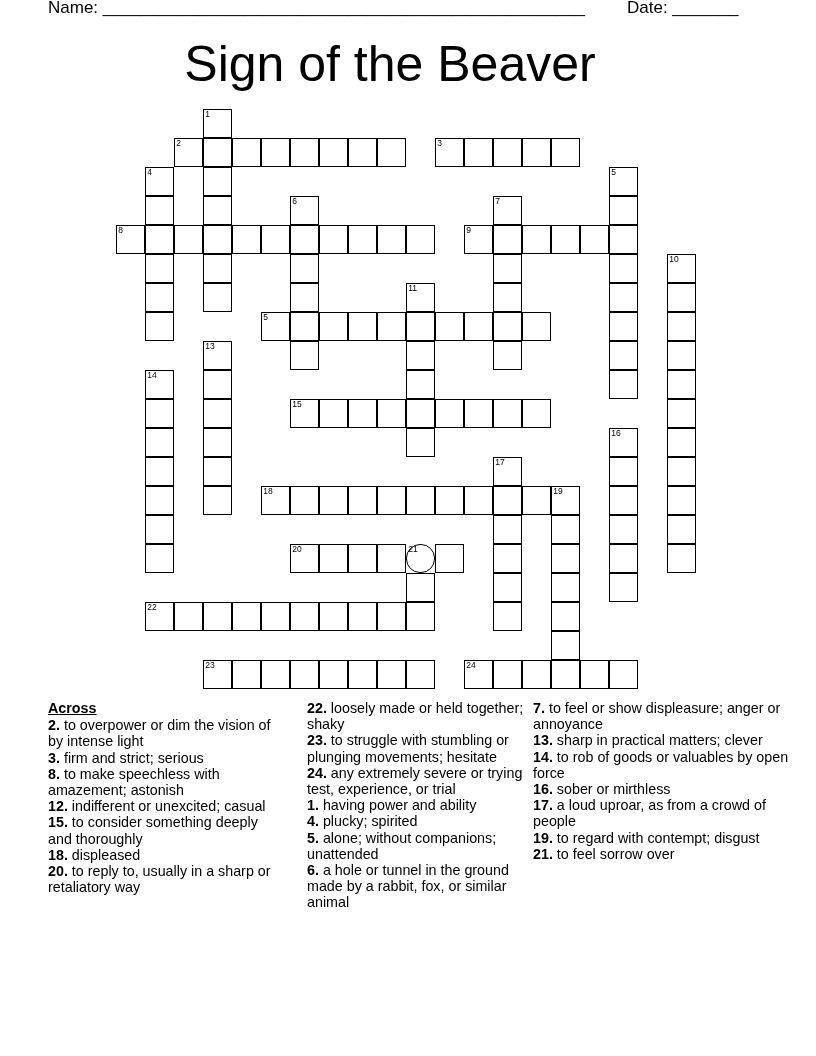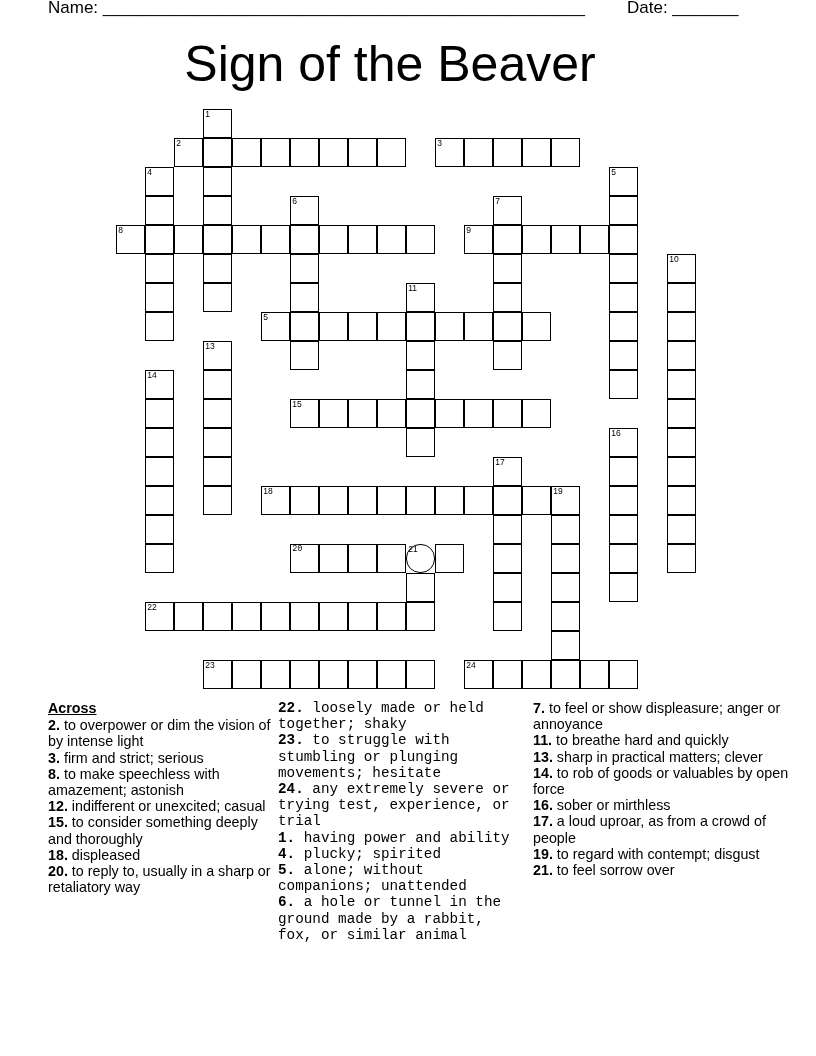--- a/index.html
+++ b/index.html
@@ -9,21 +9,21 @@
   .hdr-name { left: 48px; }
   .hdr-date { left: 627px; }
   .title { position: absolute; top: 34px; left: 0; width: 716px; text-align: center;
            font-size: 50px; line-height: 60px; padding-left: 32px; }
   .grid { position: absolute; left: 117px; top: 110px; width: 581px; height: 581px; }
   .cell { position: absolute; width: 29px; height: 29px; box-sizing: border-box;
           border: 1.5px solid #000; background: #fff; margin-left: -0.75px; margin-top: -0.75px; }
   .cell .num { position: absolute; left: 1px; top: 0px; font-size: 8.5px; line-height: 9px; }
   .col { position: absolute; top: 700px; font-size: 14.3px; line-height: 16.2px; }
   .col1 { left: 48px; width: 235px; }
-  .col2 { left: 278px; width: 240px; font-family: Liberation Mono, monospace; }
+  .col2 { left: 307px; width: 240px; }
   .col3 { left: 533px; width: 260px; }
   .sec { font-weight: bold; text-decoration: underline; margin-bottom: 1px; }
   .clue b { font-weight: bold; }
 </style>
 </head>
 <body>
 
 <div class="hdr hdr-name">Name: ___________________________________________________</div>
 <div class="hdr hdr-date">Date: _______</div>
 <div class="title">Sign of the Beaver</div>
@@ -190,21 +190,21 @@
     <div class="cell" style="left: 406px; top: 377px;"></div>
     <div class="cell" style="left: 435px; top: 377px;">
       <span class="num">19</span>
     </div>
     <div class="cell" style="left: 435px; top: 406px;"></div>
     <div class="cell" style="left: 435px; top: 435px;"></div>
     <div class="cell" style="left: 435px; top: 464px;"></div>
     <div class="cell" style="left: 435px; top: 493px;"></div>
     <div class="cell" style="left: 435px; top: 522px;"></div>
     <div class="cell" style="left: 435px; top: 551px;"></div>
-    <div class="cell" style="left: 174px; top: 435px; font-family: Liberation Mono, monospace;">
+    <div class="cell" style="left: 174px; top: 435px;">
       <span class="num">20</span>
     </div>
     <div class="cell" style="left: 203px; top: 435px;"></div>
     <div class="cell" style="left: 232px; top: 435px;"></div>
     <div class="cell" style="left: 261px; top: 435px;"></div>
     <div class="cell" style="left: 290px; top: 435px; border-radius: 14px;">
       <span class="num">21</span>
     </div>
     <div class="cell" style="left: 319px; top: 435px;"></div>
     <div class="cell" style="left: 290px; top: 464px;"></div>
@@ -255,20 +255,19 @@
   <div class="clue"><b>23.</b><span> to struggle with stumbling or plunging movements; hesitate</span></div>
   <div class="clue"><b>24.</b><span> any extremely severe or trying test, experience, or trial</span></div>
   <div class="clue"><b>1.</b><span> having power and ability</span></div>
   <div class="clue"><b>4.</b><span> plucky; spirited</span></div>
   <div class="clue"><b>5.</b><span> alone; without companions; unattended</span></div>
   <div class="clue"><b>6.</b><span> a hole or tunnel in the ground made by a rabbit, fox, or similar animal</span></div>
 </div>
 
 <div class="col col3">
   <div class="clue"><b>7.</b><span> to feel or show displeasure; anger or annoyance</span></div>
-  <div class="clue"><b>11.</b><span> to breathe hard and quickly</span></div>
   <div class="clue"><b>13.</b><span> sharp in practical matters; clever</span></div>
   <div class="clue"><b>14.</b><span> to rob of goods or valuables by open force</span></div>
   <div class="clue"><b>16.</b><span> sober or mirthless</span></div>
   <div class="clue"><b>17.</b><span> a loud uproar, as from a crowd of people</span></div>
   <div class="clue"><b>19.</b><span> to regard with contempt; disgust</span></div>
   <div class="clue"><b>21.</b><span> to feel sorrow over</span></div>
 </div>
 
 </body></html>

